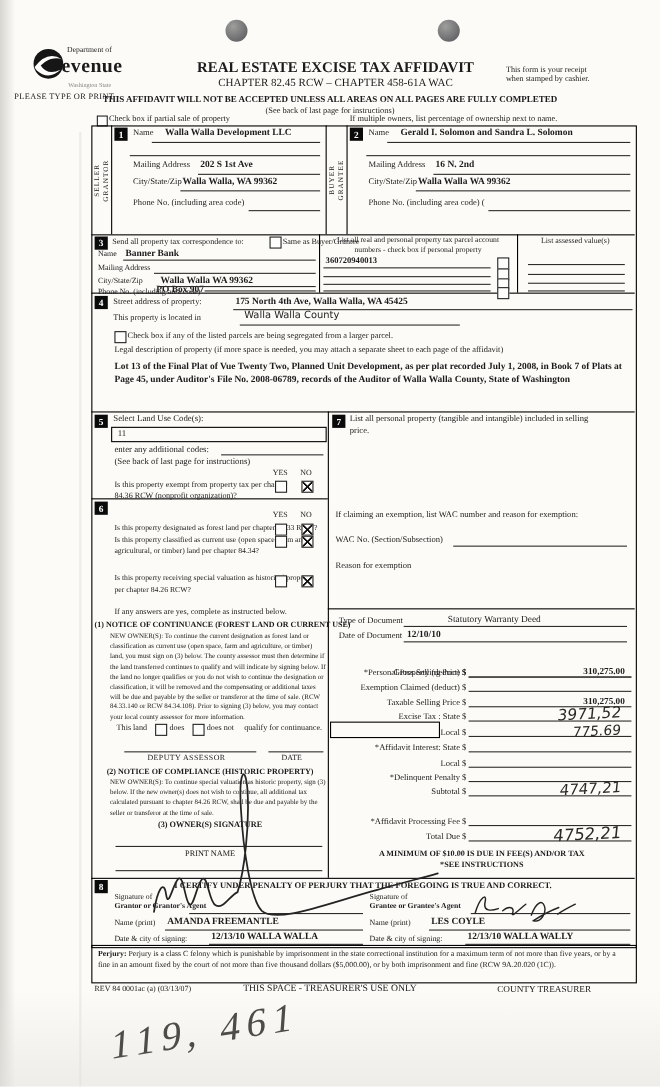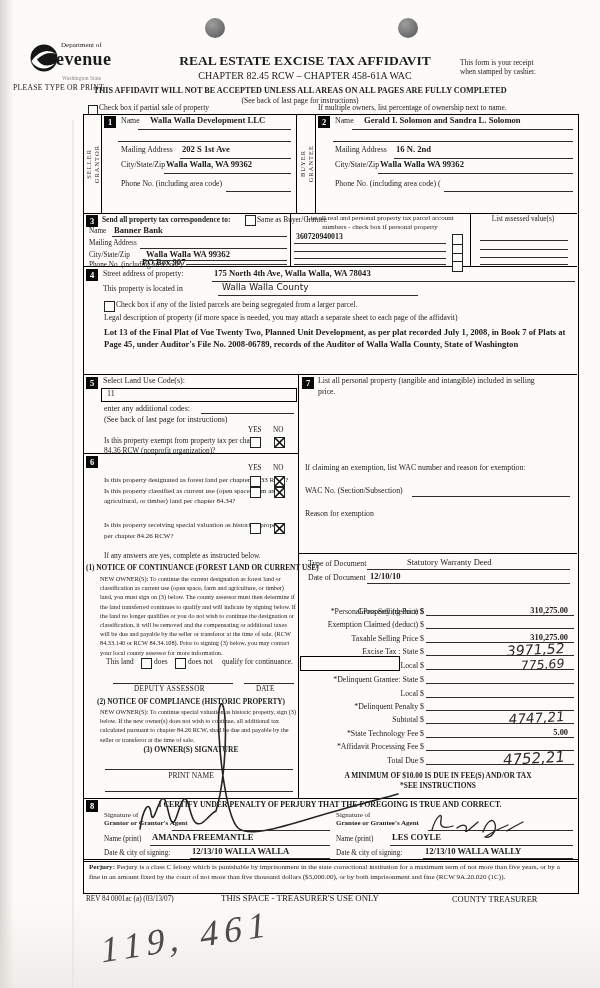--- a/index.html
+++ b/index.html
@@ -122,21 +122,21 @@
   <div class="t fs78" style="left:335px;top:146px;">Mailing Address</div>
   <div class="t val" style="left:396px;top:145px;">16 N. 2nd</div>
   <div class="line" style="left:394px;top:158px;width:179px;"></div>
   <div class="t fs78" style="left:335px;top:161px;">City/State/Zip</div>
   <div class="t val" style="left:380px;top:160px;">Walla Walla WA 99362</div>
   <div class="line" style="left:378px;top:173px;width:195px;"></div>
   <div class="t fs78" style="left:335px;top:180px;">Phone No. (including area code) (</div>
   <div class="line" style="left:444px;top:191px;width:129px;"></div>
 
   <div class="badge" style="left:86px;top:215px;">3</div>
-  <div class="t fs74" style="left:102px;top:216px;font-weight:bold;">Send all property tax correspondence to:</div>
+  <div class="t fs74" style="left:102px;top:216px;">Send all property tax correspondence to:</div>
   <div class="cb" style="left:245px;top:215px;"></div>
   <div class="t fs74" style="left:257px;top:216px;">Same as Buyer/Grantee</div>
   <div class="t fs72" style="left:89px;top:228px;">Name</div>
   <div class="t val" style="left:114px;top:226px;">Banner Bank</div>
   <div class="line" style="left:112px;top:236px;width:175px;"></div>
   <div class="t fs72" style="left:89px;top:240px;">Mailing Address</div>
   <div class="t val" style="left:142px;top:238px;margin-top:20px;">PO Box 907</div>
   <div class="line" style="left:140px;top:248px;width:147px;"></div>
   <div class="t fs72" style="left:89px;top:252px;">City/State/Zip</div>
   <div class="t val" style="left:146px;top:250px;">Walla Walla WA 99362</div>
@@ -157,21 +157,21 @@
   <div class="cb" style="left:452px;top:261px;"></div>
 
   <div class="t c fs72" style="left:472px;top:216px;width:102px;">List assessed value(s)</div>
   <div class="line" style="left:480px;top:240px;width:88px;"></div>
   <div class="line" style="left:480px;top:249px;width:88px;"></div>
   <div class="line" style="left:480px;top:257px;width:88px;"></div>
   <div class="line" style="left:480px;top:264px;width:88px;"></div>
 
   <div class="badge" style="left:86px;top:269px;">4</div>
   <div class="t fs76" style="left:103px;top:270px;">Street address of property:</div>
-  <div class="t val" style="left:214px;top:269px;">175 North 4th Ave, Walla Walla, WA  78043</div>
+  <div class="t val" style="left:214px;top:269px;">175 North 4th Ave, Walla Walla, WA  45425</div>
   <div class="line" style="left:212px;top:281px;width:363px;"></div>
   <div class="t fs76" style="left:103px;top:285px;">This property is located in</div>
   <div class="t sans" style="left:222px;top:283px;font-size:9px;">Walla Walla County</div>
   <div class="line" style="left:218px;top:295px;width:200px;"></div>
   <div class="cb" style="left:104px;top:301px;"></div>
   <div class="t fs76" style="left:116px;top:301px;">Check box if any of the listed parcels are being segregated from a larger parcel.</div>
   <div class="t fs76" style="left:104px;top:314px;">Legal description of property (if more space is needed, you may attach a separate sheet to each page of the affidavit)</div>
   <div class="para b" style="left:104px;top:327px;width:462px;font-size:8.6px;line-height:1.35;">Lot 13  of the Final Plat of Vue Twenty Two, Planned Unit Development, as per plat recorded July 1, 2008, in Book 7 of Plats at Page 45, under Auditor's File No. 2008-06789, records of the Auditor of Walla Walla County, State of Washington</div>
 
   <div class="badge" style="left:86px;top:377px;">5</div>
@@ -268,47 +268,41 @@
       </span>
   </div>
   <div class="box" style="left:300px;top:656px;width:98px;height:13px;"></div>
   <div class="mrow" style="top:657px;">
     <span class="mlabel">Local $</span>
     <span class="mline">
         <span class="mhand hand">775.69</span>
       </span>
   </div>
   <div class="mrow" style="top:671px;">
-    <span class="mlabel">*Delinquent Grantee: State $</span>
+    <span class="mlabel">*Affidavit Interest: State $</span>
     <span class="mline">
         <span class="mval"></span>
       </span>
   </div>
   <div class="mrow" style="top:685px;">
     <span class="mlabel">Local $</span>
     <span class="mline">
         <span class="mval"></span>
       </span>
   </div>
   <div class="mrow" style="top:698px;">
     <span class="mlabel">*Delinquent Penalty $</span>
     <span class="mline">
         <span class="mval"></span>
       </span>
   </div>
   <div class="mrow" style="top:711px;">
     <span class="mlabel">Subtotal $</span>
     <span class="mline">
         <span class="mhand hand" style="font-size:13.5px;">4747,21</span>
-      </span>
-  </div>
-  <div class="mrow" style="top:725px;">
-    <span class="mlabel">*State Technology Fee $</span>
-    <span class="mline">
-        <span class="mval">5.00</span>
       </span>
   </div>
   <div class="mrow" style="top:738px;">
     <span class="mlabel">*Affidavit Processing Fee $</span>
     <span class="mline">
         <span class="mval"></span>
       </span>
   </div>
   <div class="mrow" style="top:752px;">
     <span class="mlabel">Total Due $</span>

